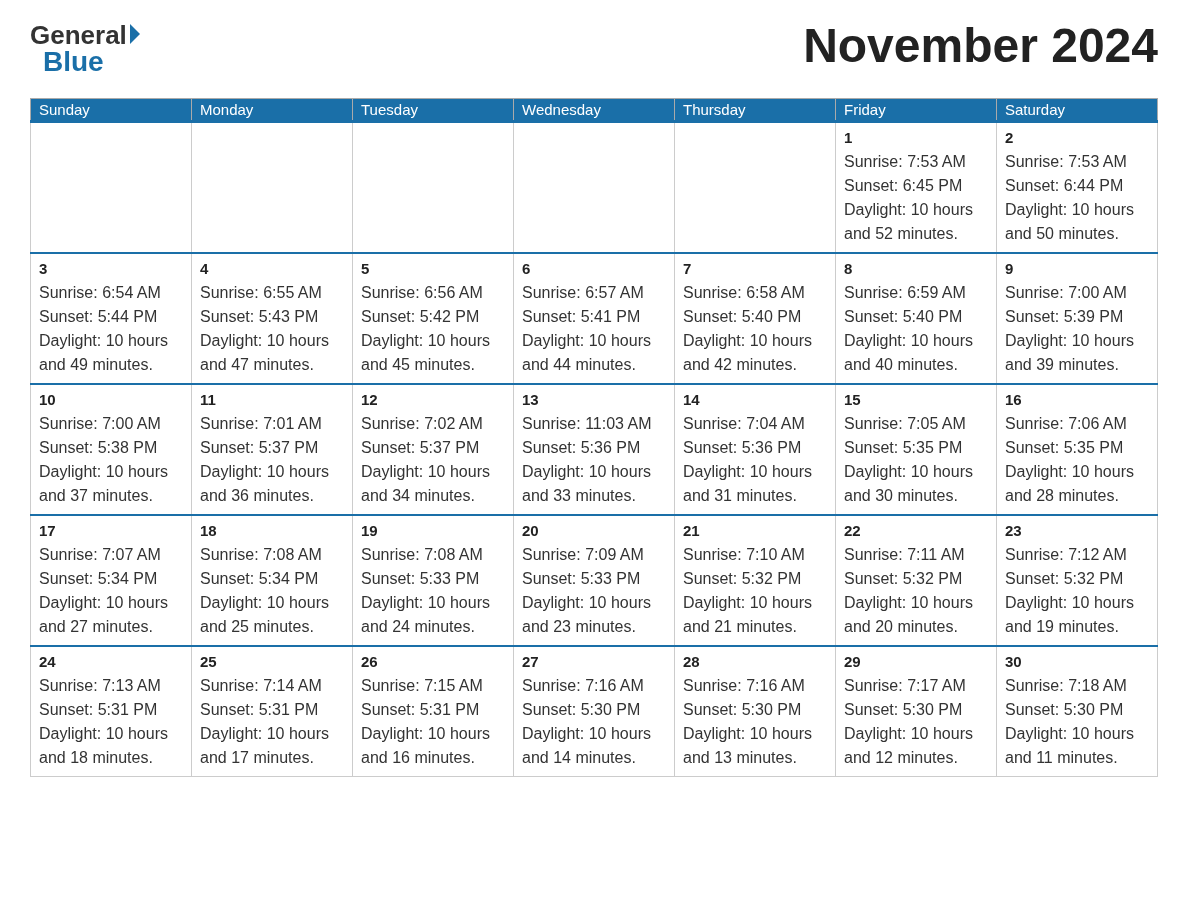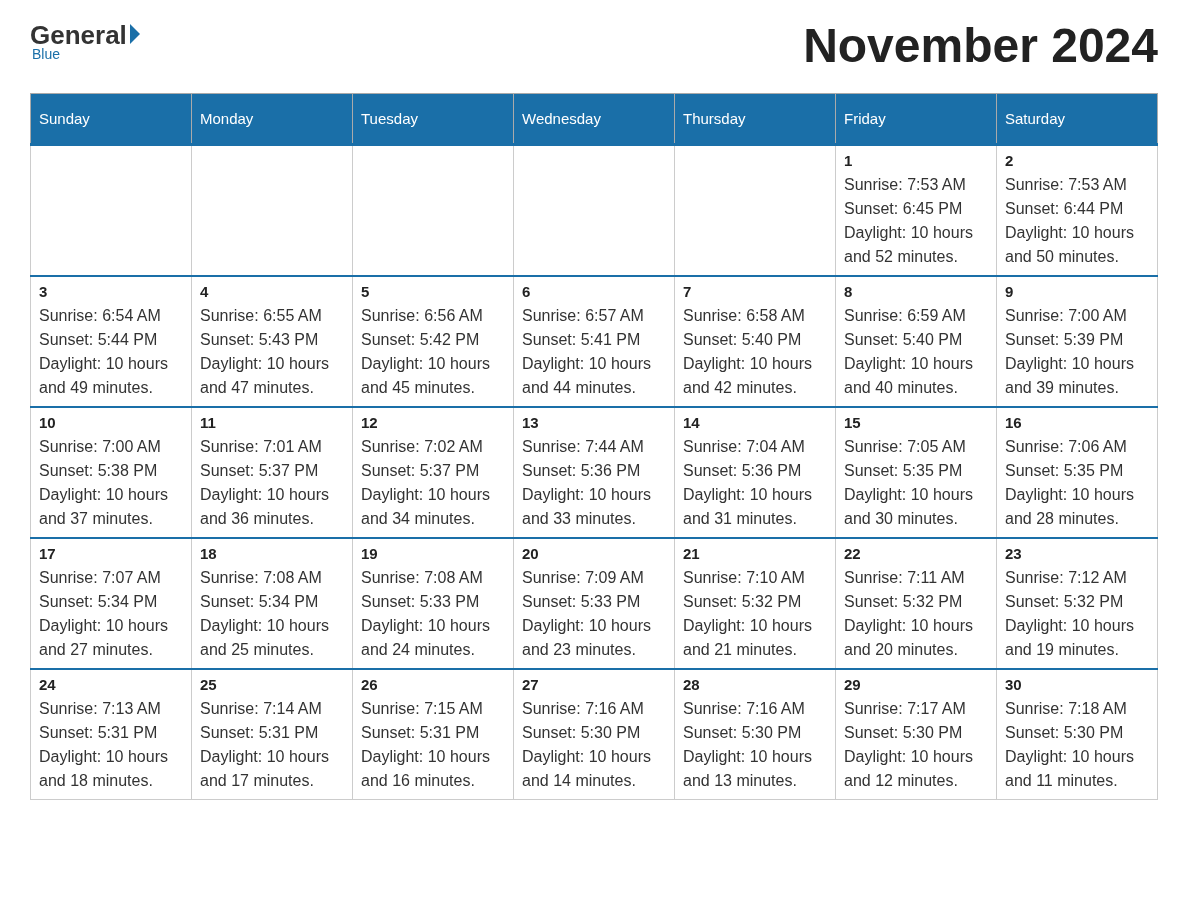--- a/index.html
+++ b/index.html
@@ -33,24 +33,25 @@
       width: 0;
       height: 0;
       border-left: 10px solid #1a6fa8;
       border-top: 10px solid transparent;
       border-bottom: 10px solid transparent;
       margin-left: 3px;
       margin-top: -4px;
     }
     .logo-subtitle {
       color: #1a6fa8;
-      font-size: 14px;
-      font-weight: normal;
+      font-size: 28px;
+      font-weight: bold;
       margin-top: -5px;
       padding-left: 2px;
+      margin-left: 11px;
     }
     .title-area {
       text-align: right;
     }
     .month-title {
       font-size: 48px;
       font-weight: bold;
       color: #222;
       line-height: 1.1;
     }
@@ -59,21 +60,21 @@
       color: #555;
       margin-top: 6px;
     }
     .calendar {
       width: 100%;
       border-collapse: collapse;
     }
     .calendar th {
       background-color: #1a6fa8;
       color: #fff;
-      padding: 16px 8px;
+      padding: 2px 8px;
       font-size: 15px;
       font-weight: normal;
       text-align: left;
       border: 1px solid #aaa;
     }
     .calendar td {
       vertical-align: top;
       border: 1px solid #ccc;
       padding: 6px 8px;
       width: 14.28%;
@@ -209,21 +210,21 @@
 Daylight: 10 hours and 36 minutes.</div>
         </td>
         <td>
           <div class="day-number">12</div>
           <div class="day-info" style="white-space: pre-line;">Sunrise: 7:02 AM
 Sunset: 5:37 PM
 Daylight: 10 hours and 34 minutes.</div>
         </td>
         <td>
           <div class="day-number">13</div>
-          <div class="day-info" style="white-space: pre-line;">Sunrise: 7:44 AM
+          <div class="day-info" style="white-space: pre-line;">Sunrise: 11:03 AM
 Sunset: 5:36 PM
 Daylight: 10 hours and 33 minutes.</div>
         </td>
         <td>
           <div class="day-number">14</div>
           <div class="day-info" style="white-space: pre-line;">Sunrise: 7:04 AM
 Sunset: 5:36 PM
 Daylight: 10 hours and 31 minutes.</div>
         </td>
         <td>

